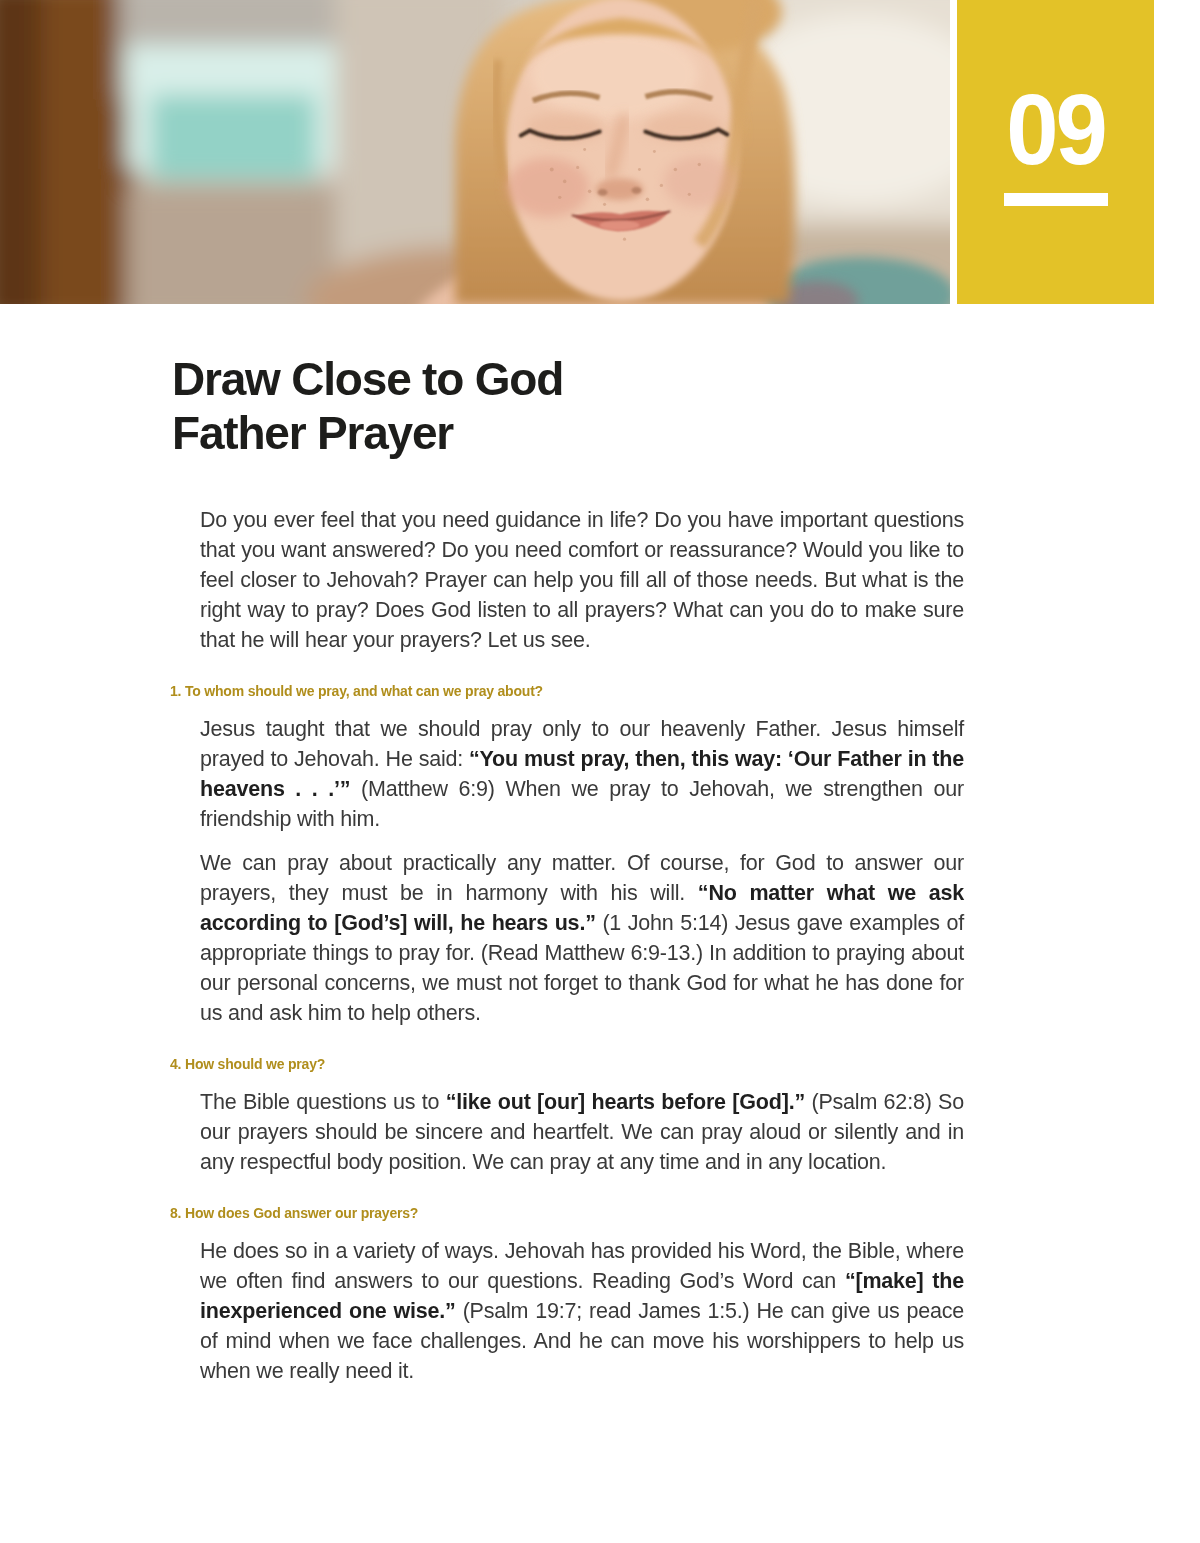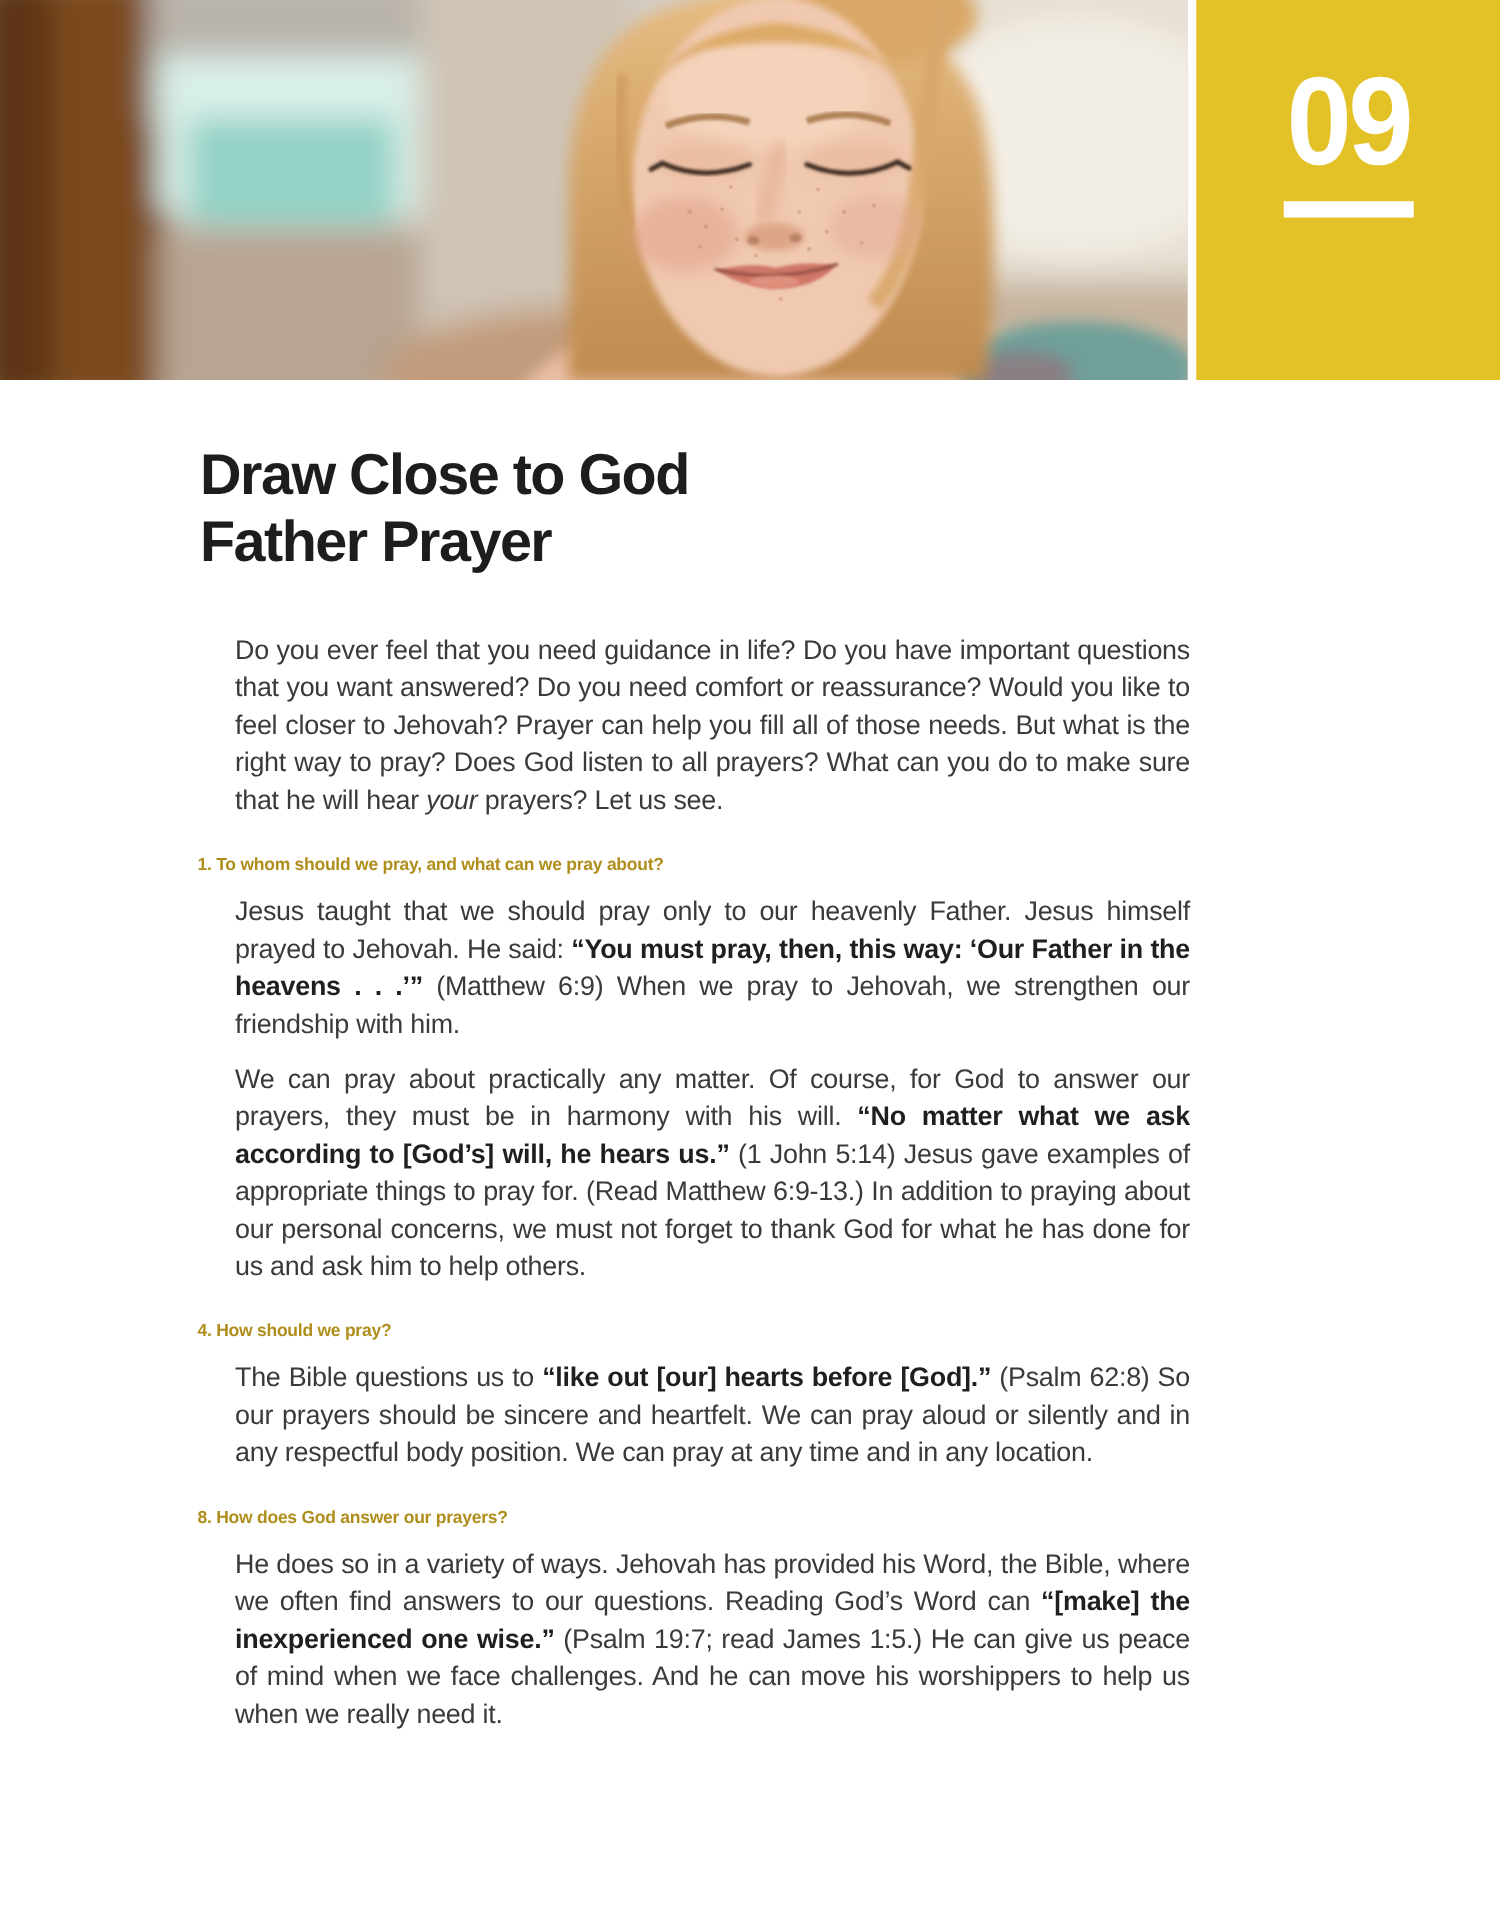--- a/index.html
+++ b/index.html
@@ -14,49 +14,49 @@
     font-family:"Liberation Sans", sans-serif;
     -webkit-font-smoothing:antialiased;
   }
   
   .hero{
     position:absolute;left:0;top:0;width:950px;height:304px;overflow:hidden;background:#cfc8bd;
   }
   .hero svg{display:block;width:950px;height:304px;}
   
   .badge{
-    position:absolute;left:957px;top:0;width:243px;height:304px;
+    position:absolute;left:957px;top:0;width:197px;height:304px;
     background:var(--accent-yellow);
     display:flex;flex-direction:column;align-items:center;
-    padding-top:60px;box-sizing:border-box;
+    padding-top:92px;box-sizing:border-box;
   }
   .badge-number{
     color:#ffffff;font-size:100px;font-weight:700;line-height:0.75;
     letter-spacing:-3px;transform:scaleX(.94);
   }
   .badge-underline{
     width:104px;height:13px;background:#ffffff;margin-top:26px;
   }
   
   .content{
-    position:absolute;left:188px;top:352px;width:764px;color:var(--body-text);
+    position:absolute;left:200px;top:352px;width:764px;color:var(--body-text);
   }
   h1.page-title{
     margin:0 0 45px -28px;
     font-size:46px;line-height:54px;font-weight:700;
     letter-spacing:-1.2px;color:var(--title-text);
     transform-origin:left top;
   }
   p.body{
     font-size:21.5px;line-height:30px;margin:0 0 14px 0;
     text-align:justify;letter-spacing:-0.2px;color:var(--body-text);
   }
   p.body:last-child{margin-bottom:0;}
   .seg-b{font-weight:700;color:#1f1f1f;}
-  .seg-i{font-style:italic;}
+  .seg-i{}
   h2.question{
     font-size:14px;line-height:28px;font-weight:700;
     color:var(--heading-gold);
     margin:22px 0 9px -30px;letter-spacing:-0.2px;
   }
   section.lesson-section{margin:0;}
 </style>
 </head>
 <body>
 

